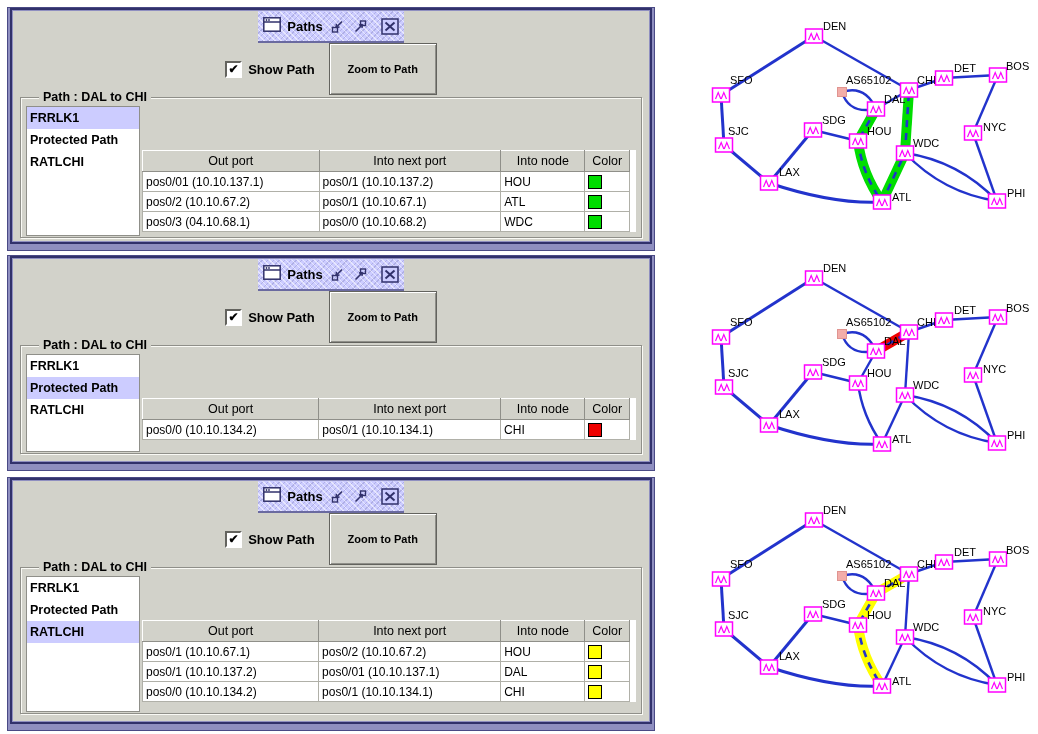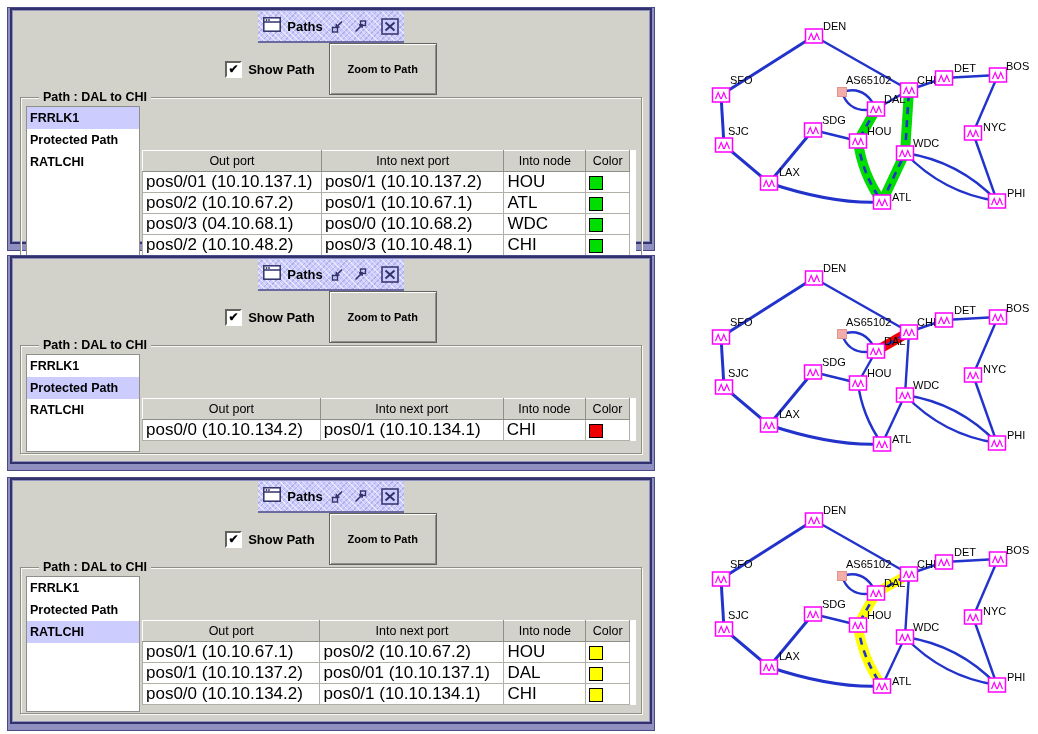--- a/index.html
+++ b/index.html
@@ -71,21 +71,21 @@
   .list-item.selected { background:#CCCCFF; }
   .table-wrap { flex:1; margin-left:2px; }
   .viewport { background:#fff; display:inline-block; padding-right:6px;margin-top:44px; }
   table { border-collapse:collapse; table-layout:fixed; }
   th {
     background:#D2D2CA; font-weight:normal; font-size:12.5px; height:20px;
     border:1px solid; border-color:#FFFFFF #8F8F89 #8F8F89 #FFFFFF;
     padding:0 3px; overflow:hidden; white-space:nowrap;
   }
   td {
-    background:#fff; font-size:17px; height:19px; padding:0 3px;
+    background:#fff; font-size:12px; height:19px; padding:0 3px;
     border-right:1px solid #B0B0A8; border-bottom:1px solid #B0B0A8;
     white-space:nowrap; overflow:hidden;
   }
   td:first-child { border-left:1px solid #B0B0A8; }
   .swatch { display:inline-block; width:12px; height:12px; border:1px solid #000; vertical-align:middle; }
   
   .diagram { position:absolute; width:386px; height:252px; }
   .diagram svg { display:block; font-family:inherit; }
 </style>
 </head>
@@ -171,26 +171,20 @@
                   <tr>
                     <td>pos0/2 (10.10.67.2)</td>
                     <td>pos0/1 (10.10.67.1)</td>
                     <td>ATL</td>
                     <td><span class="swatch" style="background: rgb(0, 221, 0);"></span></td>
                   </tr>
                   <tr>
                     <td>pos0/3 (04.10.68.1)</td>
                     <td>pos0/0 (10.10.68.2)</td>
                     <td>WDC</td>
-                    <td><span class="swatch" style="background: rgb(0, 221, 0);"></span></td>
-                  </tr>
-                  <tr>
-                    <td>pos0/2 (10.10.48.2)</td>
-                    <td>pos0/3 (10.10.48.1)</td>
-                    <td>CHI</td>
                     <td><span class="swatch" style="background: rgb(0, 221, 0);"></span></td>
                   </tr>
                 </tbody>
             </table>
           </div>
         </div>
       </div>
     </div>
   </div>
 </section>

